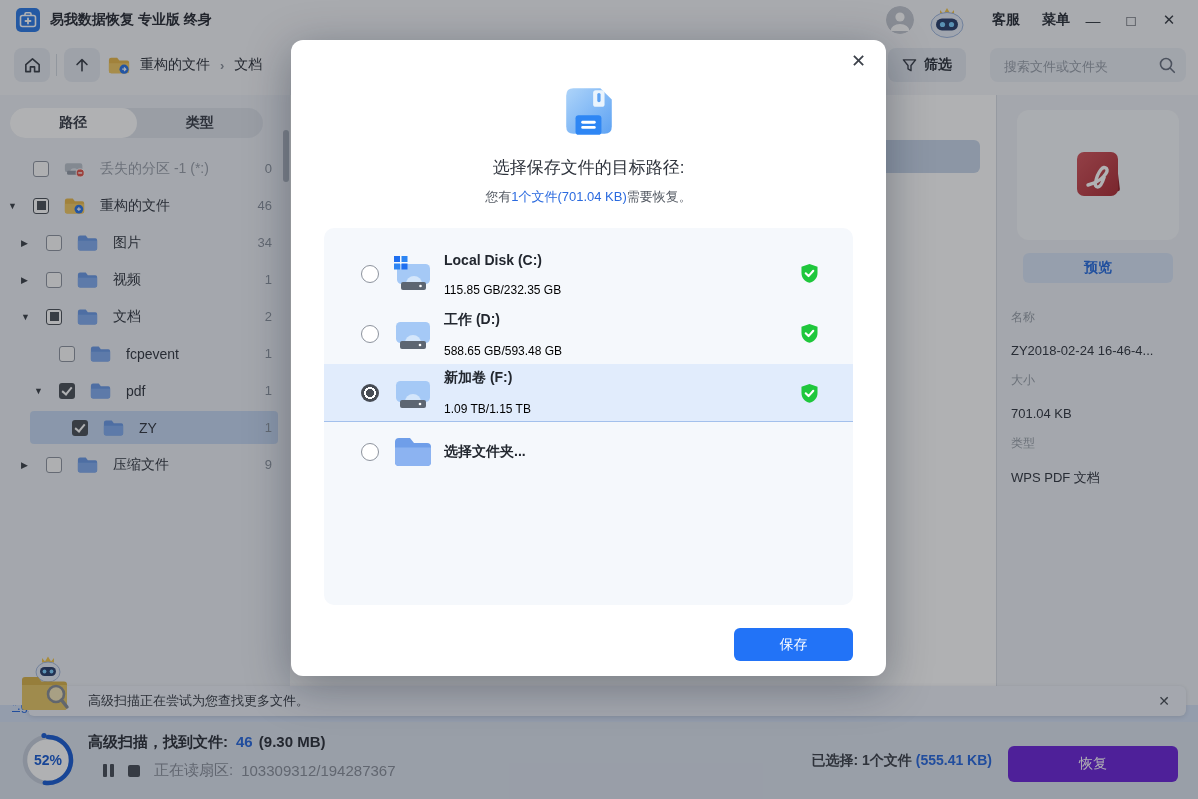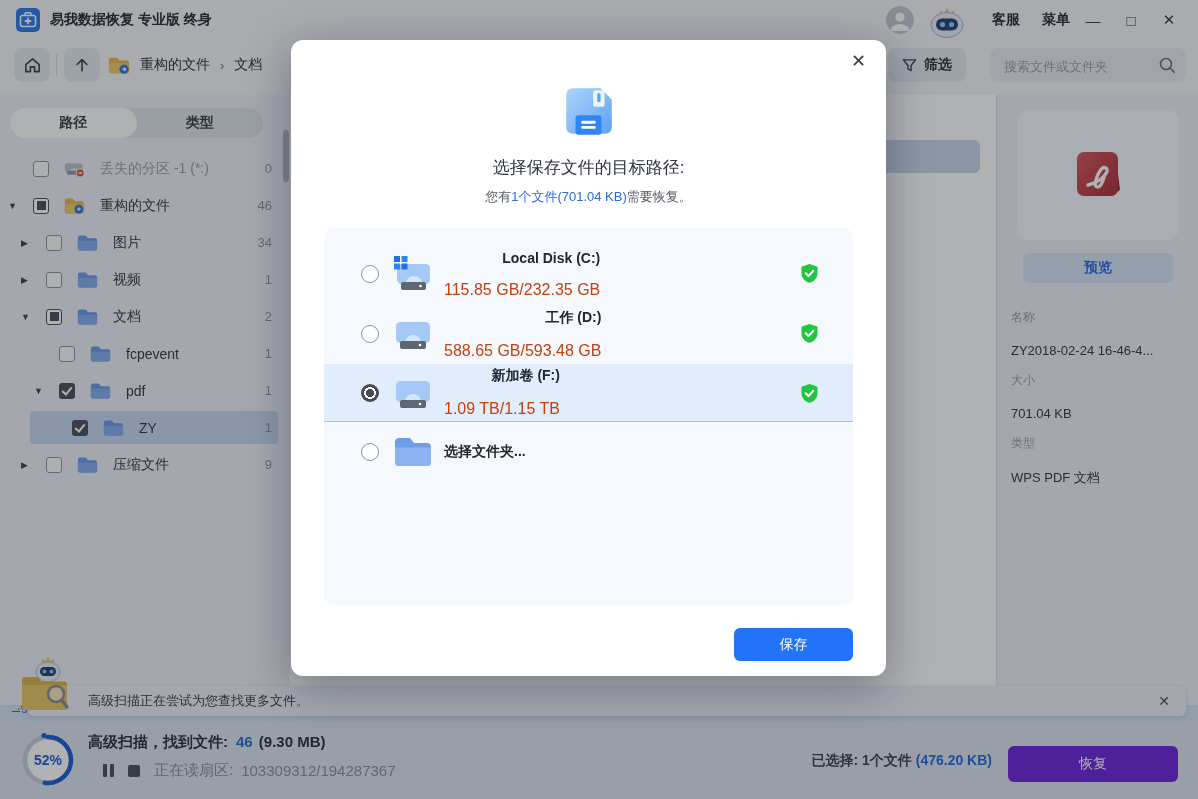--- a/index.html
+++ b/index.html
@@ -99,23 +99,23 @@
   .m-sub{position:absolute;left:0;right:0;top:148px;text-align:center;font-size:13px;color:#555b64;}
   .m-sub .blue{color:#2a6adf;}
   .dlist{position:absolute;left:33px;top:188px;width:529px;height:377px;background:#f5f8fc;border-radius:10px;
          padding-top:16px;box-sizing:border-box;overflow:hidden;}
   .drow{height:60px;display:flex;align-items:center;padding-left:37px;box-sizing:border-box;position:relative;}
   .drow.sel{background:#e1ecfc;border-bottom:1.5px solid #a3c0ec;height:58px;}
   .radio{width:18px;height:18px;border-radius:50%;box-sizing:border-box;flex:none;background:#fff;border:1.5px solid #8d939d;}
   .radio.on{border:0;background:radial-gradient(circle,#474c54 0 4px,#ffffff 4px 6px,#474c54 6px 10px);}
   .dicon{width:40px;height:36px;margin-left:14px;flex:none;}
   .dicon svg{width:100%;height:100%;display:block;}
-  .dinfo{margin-left:11px;text-align:right;}
+  .dinfo{margin-left:11px;}
   .dname{font-size:14px;font-weight:bold;color:#22272f;}
-  .dcap{font-size:16px;color:#c2410c;margin-top:15px;}
+  .dcap{font-size:12px;color:#000000;margin-top:15px;}
   .dshield{position:absolute;right:35px;top:20px;width:17px;height:19px;}
   .save-btn{position:absolute;left:443px;top:588px;width:119px;height:33px;border-radius:6px;background:#2273f7;
             display:flex;align-items:center;justify-content:center;color:#fff;font-size:14px;}
 </style>
 </head>
 <body>
 
 <div class="app">
 
   <div class="titlebar">
@@ -384,21 +384,21 @@
             <i></i>
             <i></i>
           </span>
         <span class="stop-ic"></span>
         <span class="lbl">正在读扇区:</span>
         <span>103309312/194287367</span>
       </div>
     </div>
     <div class="sel-info">
       <span>已选择: 1个文件</span>
-      <span class="blue">(476.20 KB)</span>
+      <span class="blue">(555.41 KB)</span>
     </div>
     <div class="recover-btn">恢复</div>
   </div>
 
   <div class="overlay"></div>
 
   <div class="modal">
     <span class="m-close">✕</span>
     <div class="m-floppy">
       <svg viewBox="0 0 56 56">

